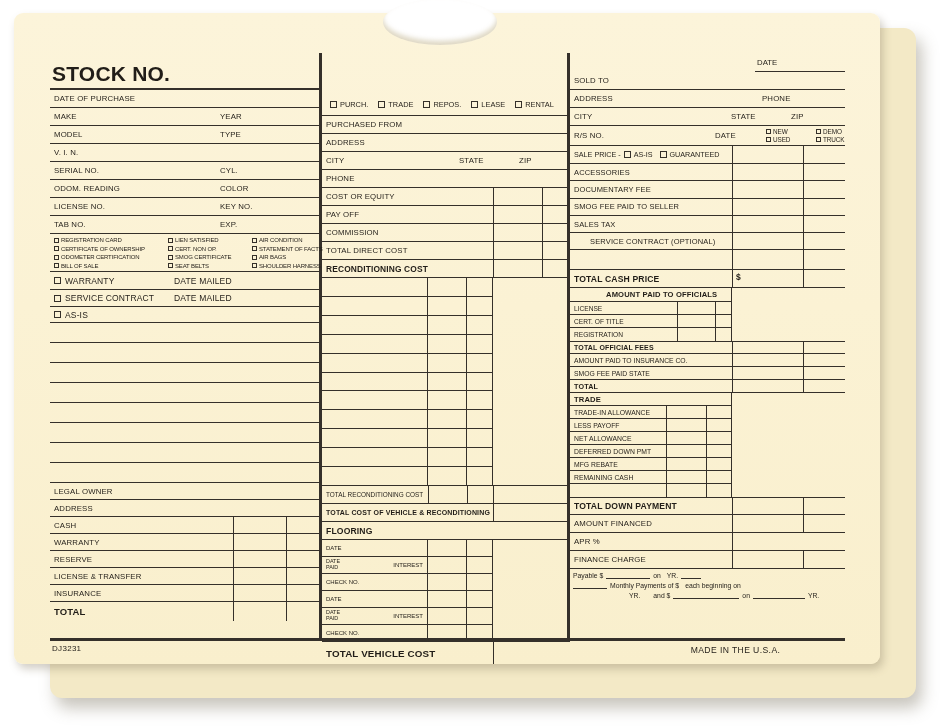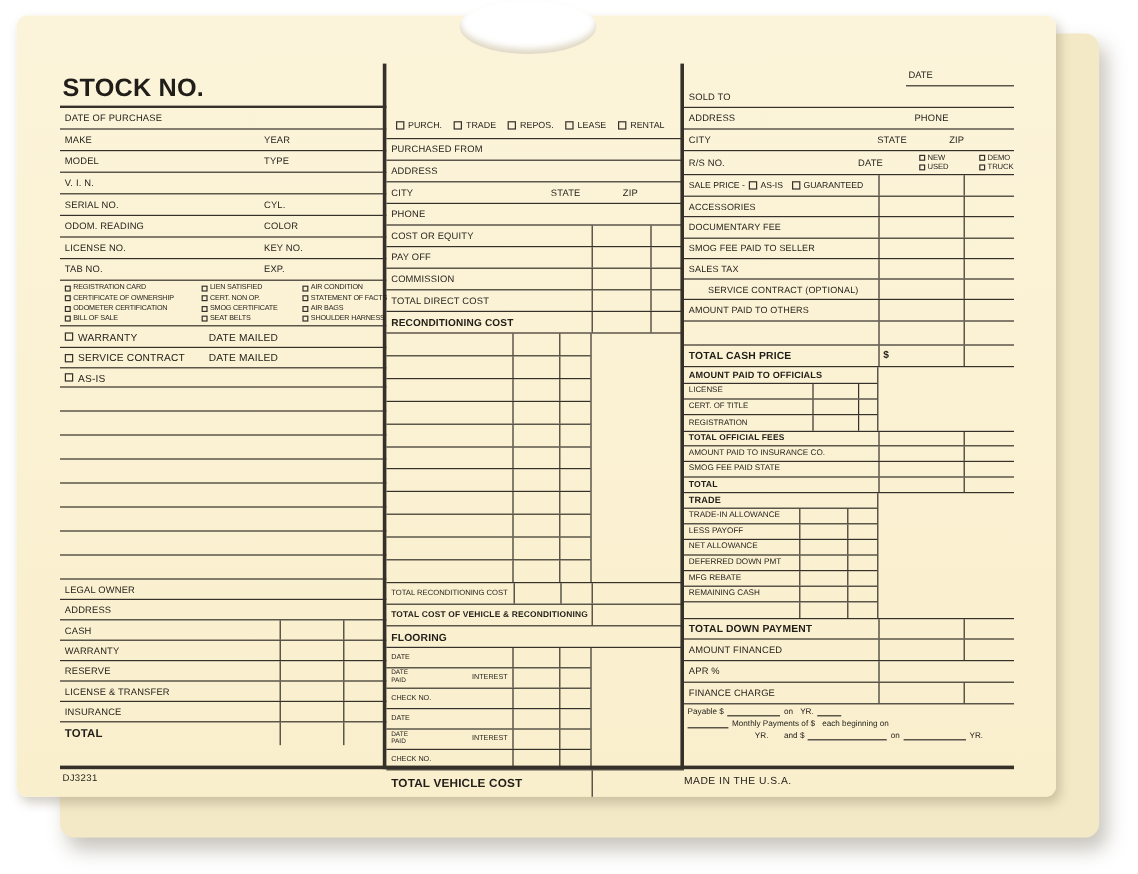--- a/index.html
+++ b/index.html
@@ -474,38 +474,33 @@
       <div class="row" style="height:17.3px;">
         <span class="lbl f1" style="font-size:7.5px;">SALES TAX</span>
         <div class="cell cw71"></div>
           <div class="cell cw42"></div>
       </div>
       <div class="row" style="height:17.3px;padding-left:16px;">
         <span class="lbl f1" style="font-size:7.5px;">SERVICE CONTRACT (OPTIONAL)</span>
         <div class="cell cw71"></div>
           <div class="cell cw42"></div>
       </div>
-      <div class="row" style="height:17.3px;">
-        <span class="lbl f1" style="font-size:7.5px;">AMOUNT PAID TO OTHERS</span>
-        <div class="cell cw71"></div>
-          <div class="cell cw42"></div>
-      </div>
       <div class="row h20">
         <span class="f1"></span>
         <div class="cell cw71"></div>
           <div class="cell cw42"></div>
       </div>
       <div class="row h18">
         <span class="lbl b f1" style="font-size:8.6px;">TOTAL CASH PRICE</span>
         <div class="cell cw71 b" style="font-size:8.5px;padding:2px 0 0 3px;">$</div>
         <div class="cell cw42"></div>
       </div>
 
       <div class="sblock">
-        <div class="srow" style="height:14px;">
+        <div class="srow" style="height:14px;padding-left:32px;">
           <span class="lbl b" style="font-size:7.6px;">AMOUNT PAID TO OFFICIALS</span>
         </div>
         <div class="srow">
           <span class="lbl-s f1" style="font-size:6.6px;">LICENSE</span>
           <div class="cell cw38"></div>
             <div class="cell cw16"></div>
         </div>
         <div class="srow">
           <span class="lbl-s f1" style="font-size:6.6px;">CERT. OF TITLE</span>
           <div class="cell cw38"></div>
@@ -618,16 +613,16 @@
         <div class="payline">
           <span style="margin-left:56px;">YR.</span>
           <span style="margin-left:10px;">and $</span>
           <span class="ul" style="width:66px;"></span>
           <span>on</span>
           <span class="ul" style="width:52px;"></span>
           <span>YR.</span>
         </div>
       </div>
     </div>
-    <div class="abs footer-txt" style="left:556px;top:632px;width:275px;text-align:left;letter-spacing:.4px;font-size:8.6px;">MADE IN THE U.S.A.</div>
+    <div class="abs footer-txt" style="left:584px;top:632px;width:275px;text-align:center;letter-spacing:.4px;font-size:8.6px;">MADE IN THE U.S.A.</div>
 
   </div>
 </div>
 
 </body></html>

